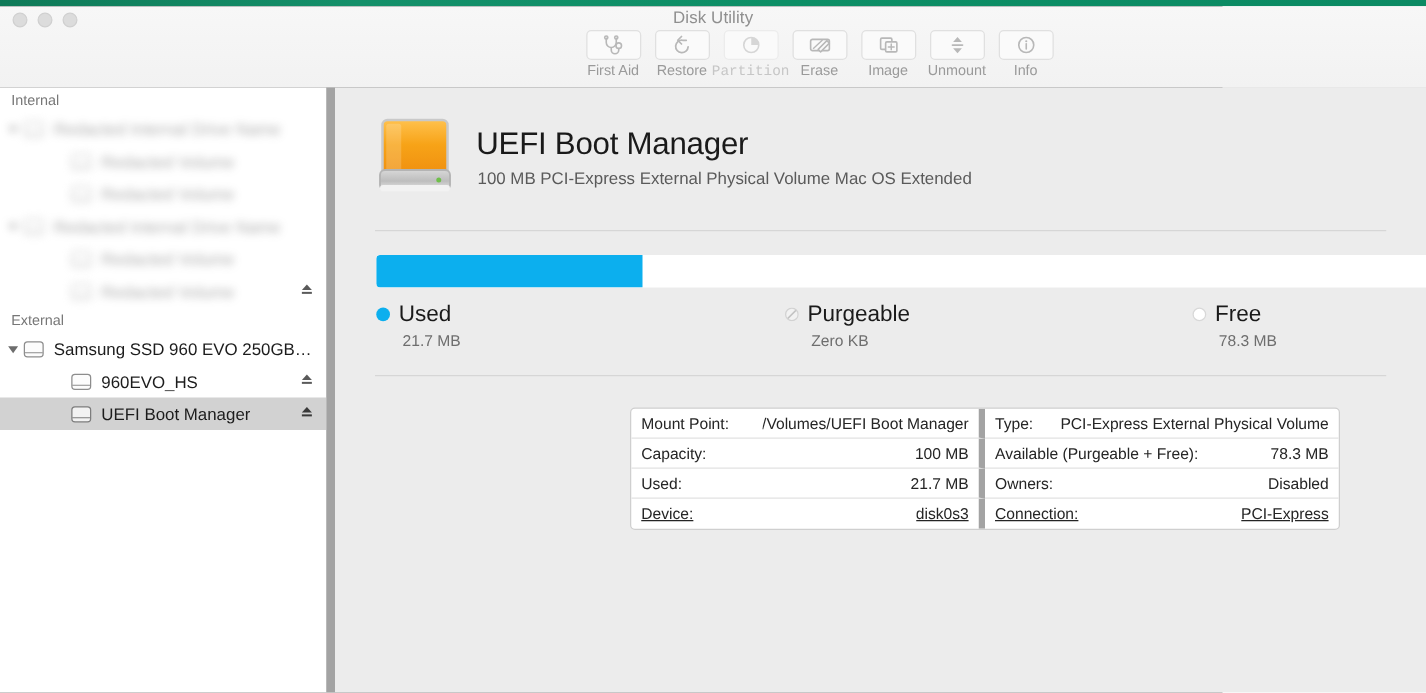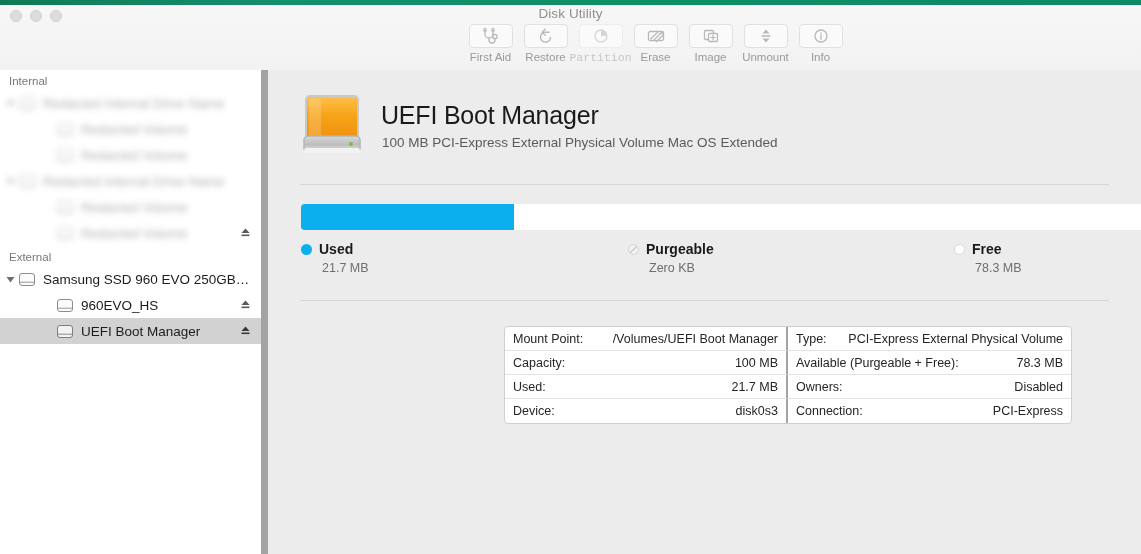--- a/index.html
+++ b/index.html
@@ -200,22 +200,22 @@
   .legend {
     position: absolute;
     top: 56px;
   }
   .legend-top {
     display: flex;
     align-items: center;
     gap: 7px;
   }
   .legend-name {
-    font-size: 14px;
-    font-weight: bold;
+    font-size: 18px;
+    font-weight: normal;
     color: #1a1a1a;
   }
   .legend-value {
     margin-top: 4px;
     margin-left: 21px;
     font-size: 12.5px;
     color: #6e6e6e;
   }
   .swatch-used {
     width: 11px; height: 11px;
@@ -245,22 +245,22 @@
     display: flex;
     justify-content: space-between;
     align-items: center;
     height: 24px;
     padding: 0 8px;
     font-size: 12.5px;
     color: #252525;
     box-sizing: border-box;
     border-bottom: 1px solid #e2e2e2;
   }
-  .cell.col-left { border-right: 2px solid #a3a3a3; }
-  .cell.last-row { border-bottom: none; }
+  .cell.col-left { border-right: 5px solid #a3a3a3; }
+  .cell.last-row { border-bottom: none; text-decoration: underline; }
   .cell-key { white-space: nowrap; }
   .cell-val {
     white-space: nowrap;
     margin-left: 8px;
     overflow: hidden;
     text-overflow: ellipsis;
   }
 </style>
 </head>
 <body>

